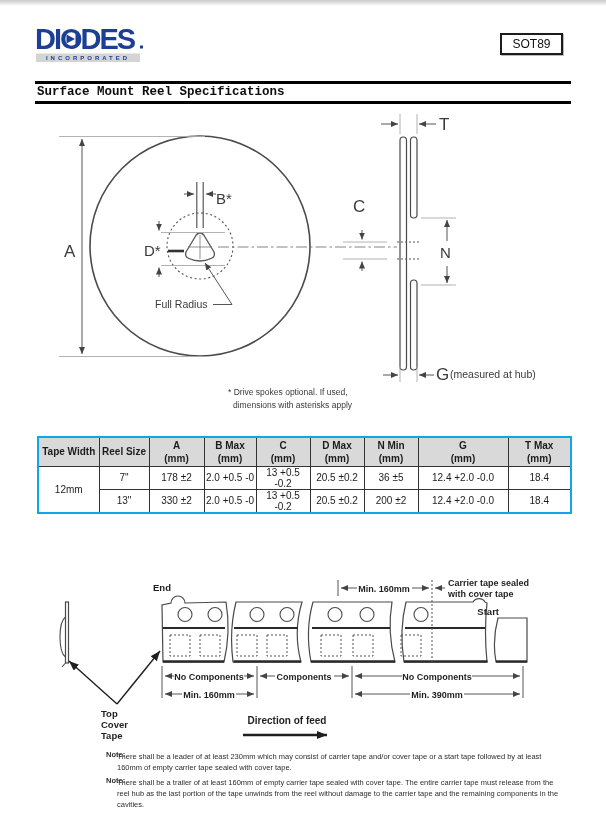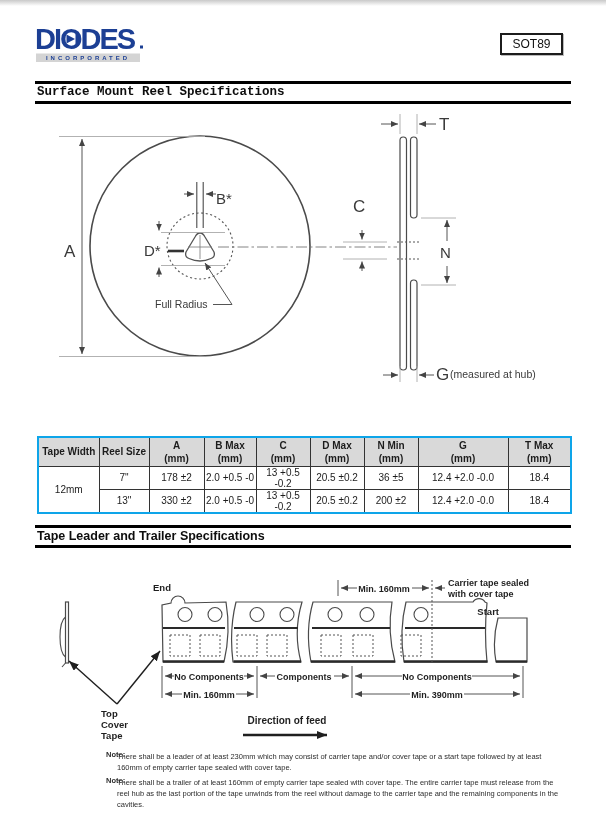--- a/index.html
+++ b/index.html
@@ -169,20 +169,24 @@
     <g>
       <line x1="365" y1="258" x2="365" y2="274" class="s-ext"></line>
       <line x1="382" y1="258" x2="382" y2="274" class="s-ext"></line>
       <line x1="348" y1="267" x2="363" y2="267" class="s-dim" marker-end="url(#ah)"></line>
       <line x1="399" y1="267" x2="384" y2="267" class="s-dim" marker-end="url(#ah)"></line>
       <text x="401" y="272" class="t-big">G</text>
       <text x="415" y="270" class="t-sm">(measured at hub)</text>
     </g>
   </svg>
 
+  <div class="reel-footnote">
+    <div class="l1">* Drive spokes optional. If used,</div>
+    <div class="l2">dimensions with asterisks apply</div>
+  </div>
 
   <table class="spec-table">
     <colgroup>
       <col style="width:61px">
         <col style="width:50px">
         <col style="width:55px">
         <col style="width:52px">
       <col style="width:54px">
         <col style="width:54px">
         <col style="width:54px">
@@ -247,21 +251,20 @@
         <td>2.0 +0.5 -0</td>
         <td>13 +0.5 -0.2</td>
         <td>20.5 ±0.2</td>
         <td>200 ±2</td>
         <td>12.4 +2.0 -0.0</td>
         <td>18.4</td>
       </tr>
     </tbody>
   </table>
 
-  <div class="section-title st2">Tape Leader and Trailer Specifications</div>
 
   <svg class="tape-svg" viewBox="0 0 540 178">
 
     <g>
       <rect x="30.5" y="32" width="3" height="61" class="white-fill"></rect>
       <path d="M30.5,47 Q25,51 25,67 Q25,83 30.5,87" class="s-med"></path>
       <line x1="30.5" y1="93" x2="27" y2="97" class="s-med"></line>
     </g>
 
     <g>

